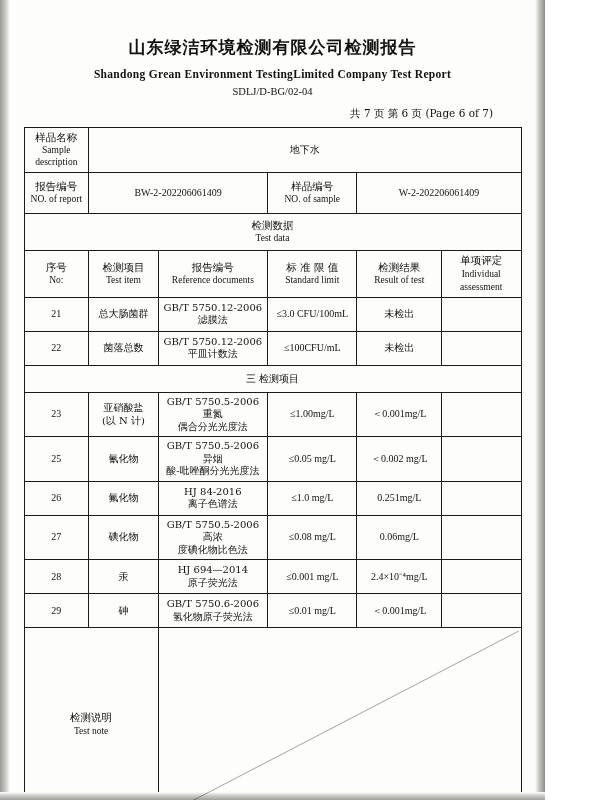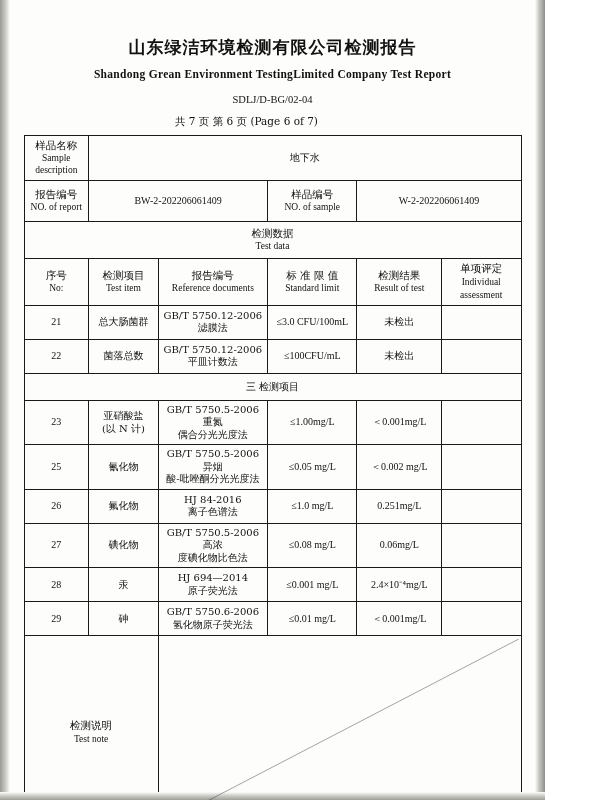--- a/index.html
+++ b/index.html
@@ -37,27 +37,27 @@
     font-size: 11.5px;
     font-weight: bold;
     letter-spacing: 0.3px;
     margin-top: 9px;
     color: #111;
     text-align: center;
   }
   .doc-code {
     font-family: "Liberation Serif", serif;
     font-size: 10.5px;
-    margin-top: 14px;
+    margin-top: 6px;
     color: #111;
   }
   .pageinfo {
     font-family: "DejaVu Serif", serif;
     font-size: 10.5px;
-    text-align: center;
+    text-align: right;
     padding-right: 52px;
     margin-top: 10px;
     color: #111;
   }
   .table-wrap {
     margin: 6px auto 0 auto;
     width: 498px;
   }
   table.report {
     border-collapse: collapse;

